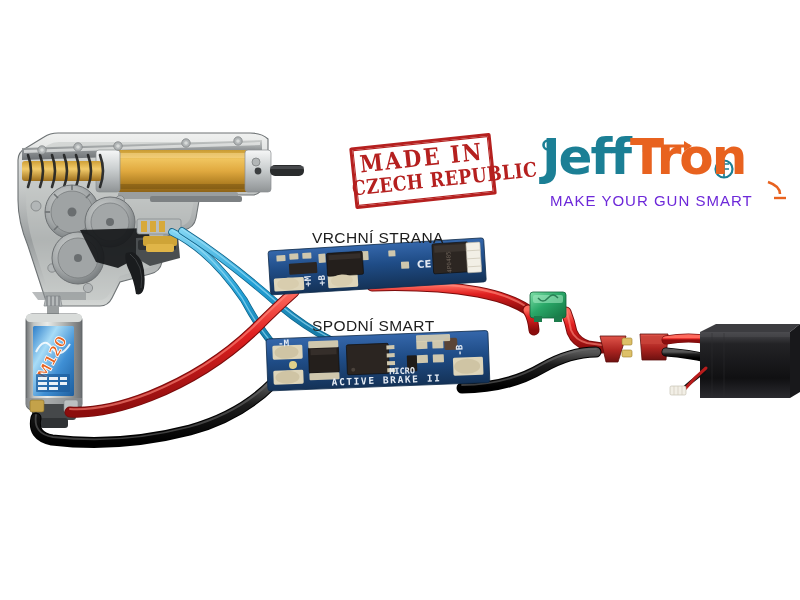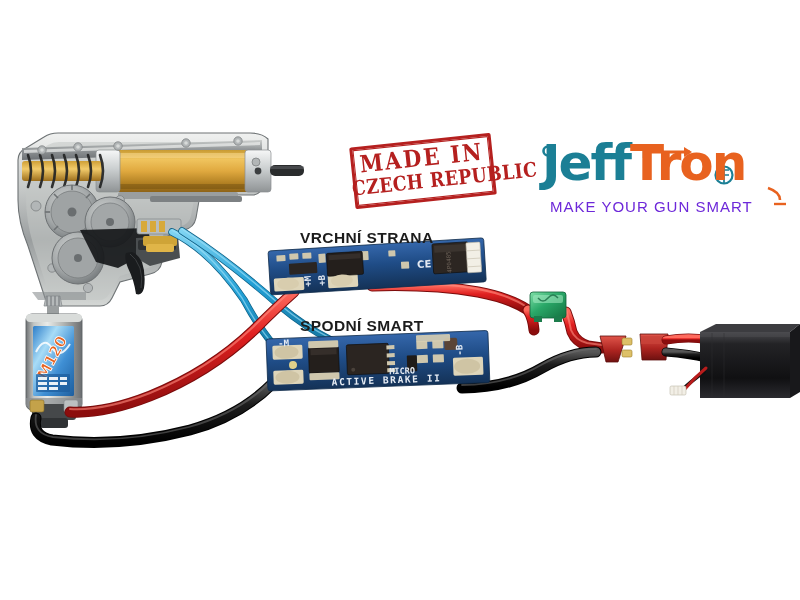--- a/index.html
+++ b/index.html
@@ -15,25 +15,26 @@
     width: 800px;
     height: 600px;
     background: #ffffff;
     overflow: hidden;
   }
   .abs { position: absolute; }
 
   
   .side-label {
     font-family: "Liberation Sans", sans-serif;
-    font-weight: bold;
+    font-weight: normal;
     font-size: 15.5px;
     letter-spacing: 0.4px;
     color: #1c1c1c;
     white-space: nowrap;
+    margin-left: 12px;
   }
 
   
   #stamp {
     left: 352px;
     top: 140px;
     width: 142px;
     height: 62px;
     transform: rotate(-6deg);
   }
@@ -69,21 +70,21 @@
     transform: scaleY(1.12);
   }
   #stamp .stamp-l2 {
     top: 31px;
     font-size: 17px;
     letter-spacing: 0.4px;
     transform: scaleY(1.18) scaleX(1.02);
   }
 
   
-  #logo { left: 518px; top: 142px; width: 268px; height: 76px; text-align: right; }
+  #logo { left: 518px; top: 136px; width: 268px; height: 76px; text-align: right; }
   #logo .wordmark {
     position: absolute;
     left: 24px;
     top: -4px;
     font-family: "DejaVu Sans", sans-serif;
     font-size: 50px;
     font-weight: bold;
     letter-spacing: -2px;
     line-height: 1;
   }

